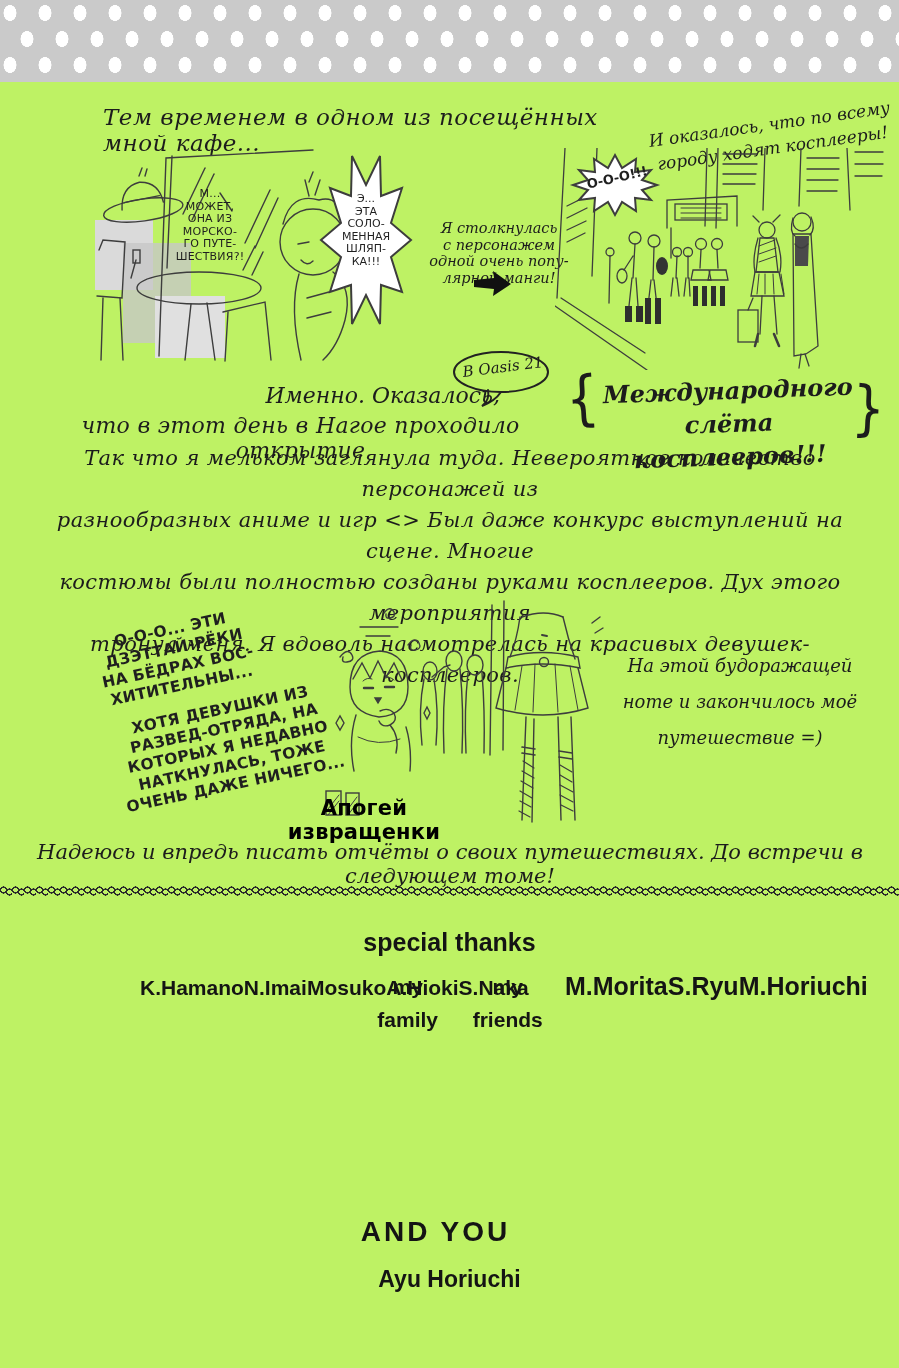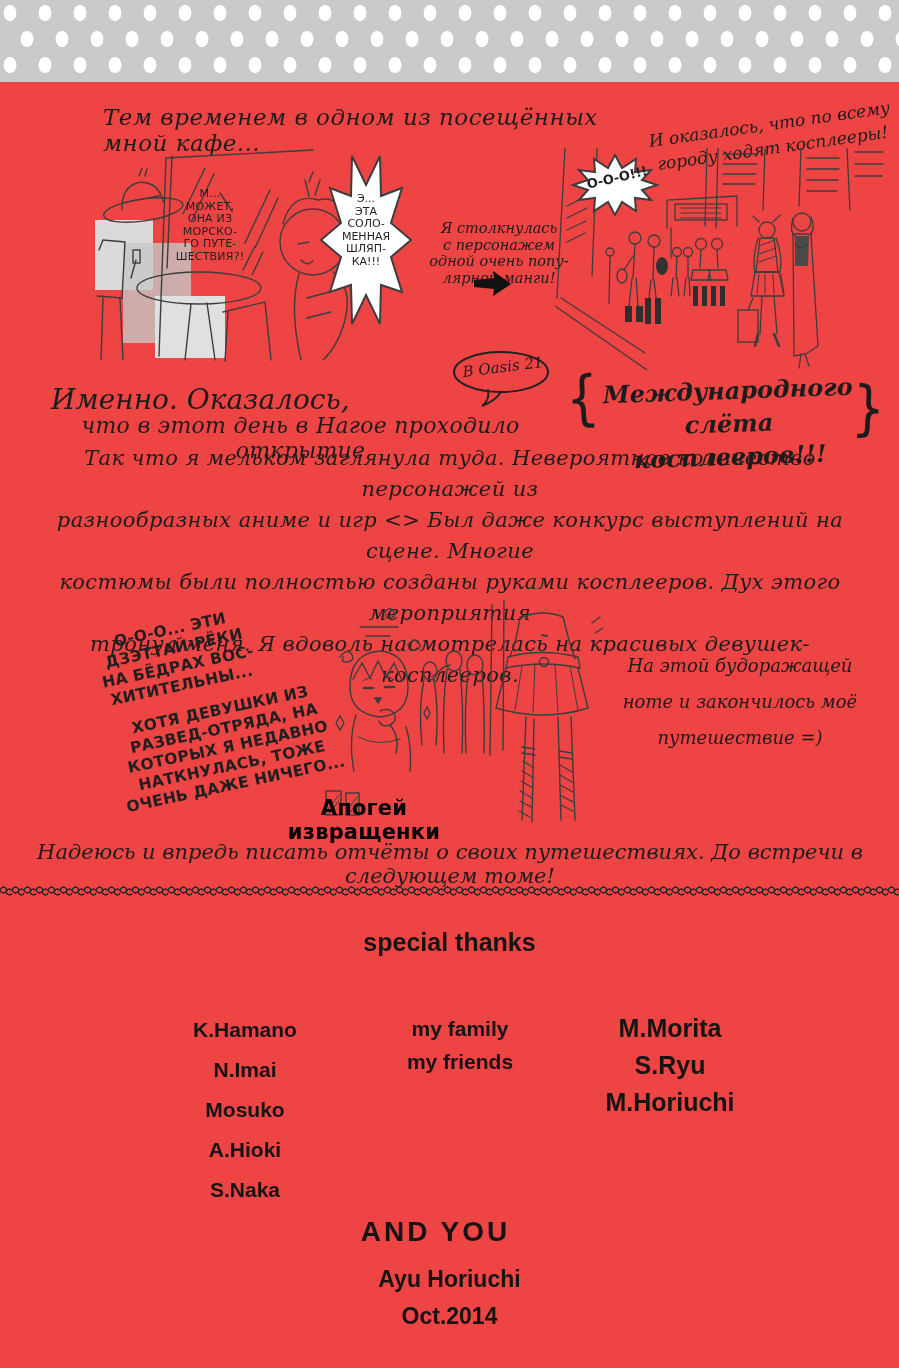--- a/index.html
+++ b/index.html
@@ -1,51 +1,51 @@
 <!DOCTYPE html>
 <html><head>
 <meta charset="utf-8">
 <style>
   html,body{margin:0;padding:0;background:#fff;}
-  .stage{position:relative;width:899px;height:1368px;background:#ef4444;overflow:hidden;}
+  .stage{position:relative;width:899px;height:1368px;background:#bef264;overflow:hidden;}
   .abs{position:absolute;}
   .hand{font-family:"DejaVu Serif",serif;font-style:italic;color:#1c1c1c;white-space:pre-line;}
   .comic{font-family:"DejaVu Sans",sans-serif;color:#1f1f1f;white-space:pre-line;text-align:center;}
   .credits{font-family:"Liberation Sans",sans-serif;font-weight:bold;color:#141414;text-align:center;}
   .polka{position:absolute;left:0;top:0;width:899px;height:82px;background-color:#cacaca;
     background-image:
       radial-gradient(9px 11px at 10px 13px,#fff 70%,rgba(255,255,255,0) 74%),
       radial-gradient(9px 11px at 10px 13px,#fff 70%,rgba(255,255,255,0) 74%);
     background-size:35px 52px,35px 52px;background-position:0 0,17px 26px;}
   .intro{left:103px;top:104px;width:520px;font-size:23px;letter-spacing:.5px;}
   .note-tr{left:642px;top:112px;width:258px;font-size:17px;text-align:center;transform:rotate(-8deg);line-height:24px;}
   .cafe-speech{left:168px;top:188px;width:84px;font-size:11px;line-height:12.5px;letter-spacing:.2px;}
   .cafe-burst-text{left:337px;top:193px;width:58px;font-size:11px;line-height:12.5px;}
   .mid-caption{left:420px;top:192px;width:158px;font-size:14.5px;text-align:center;line-height:16.5px;margin-top:28px;}
   .street-burst-text{left:574px;top:170px;width:86px;font-size:13px;font-weight:bold;transform:rotate(-13deg);}
   .oasis-label{left:459px;top:358px;width:88px;font-size:15px;text-align:center;transform:rotate(-7deg);}
-  .event-line1{left:51px;top:383px;width:440px;font-size:28px;text-align:left;}
+  .event-line1{left:60px;top:383px;width:440px;font-size:22px;text-align:right;}
   .event-line2{left:38px;top:413px;width:525px;font-size:22px;text-align:center;letter-spacing:.3px;}
   .highlight{left:598px;top:374px;width:262px;font-size:24px;font-weight:bold;text-align:center;line-height:33px;transform:rotate(-2deg);}
   .brace{font-family:"DejaVu Sans",sans-serif;color:#1c1c1c;font-size:52px;line-height:52px;}
   .brace-l{left:566px;top:372px;transform:scaleY(1.15) rotate(-4deg);}
   .brace-r{left:852px;top:382px;transform:scaleY(1.15) rotate(3deg);}
   .body-par{left:40px;top:443px;width:820px;font-size:21px;text-align:center;line-height:31px;letter-spacing:.4px;}
   .thought1{left:78px;top:620px;width:196px;font-size:15.5px;font-weight:bold;line-height:19px;transform:rotate(-12deg);letter-spacing:.3px;}
   .thought2{left:108px;top:700px;width:240px;font-size:15.5px;font-weight:bold;line-height:19px;transform:rotate(-12deg);letter-spacing:.3px;}
   .apogee{left:252px;top:796px;width:224px;font-size:21px;font-weight:bold;text-align:center;letter-spacing:.2px;font-family:"DejaVu Sans",sans-serif;font-style:normal;}
   .closing{left:602px;top:648px;width:276px;font-size:18px;text-align:center;line-height:36px;}
   .farewell{left:20px;top:840px;width:860px;font-size:21px;text-align:center;}
   .divider{left:0;top:884px;width:899px;height:14px;
     background-image:
       radial-gradient(circle at 3.5px 6px,rgba(0,0,0,0) 2.1px,#2b2b2b 2.2px,#2b2b2b 3.5px,rgba(0,0,0,0) 3.7px),
       radial-gradient(circle at 9.5px 8px,rgba(0,0,0,0) 2.1px,#2b2b2b 2.2px,#2b2b2b 3.5px,rgba(0,0,0,0) 3.7px);
     background-size:12px 14px;}
   .thanks-title{left:0;top:928px;width:899px;font-size:25px;}
-  .col{display:flex;flex-direction:column;margin-top:42px;}
+  .col{display:flex;flex-direction:row;}
   .col-left{left:140px;top:968px;width:210px;line-height:40px;font-size:21px;}
   .col-mid{left:360px;top:970px;width:200px;line-height:33px;font-size:21px;}
   .col-right{left:565px;top:968px;width:210px;line-height:37px;font-size:25px;}
   .and-you{left:0;top:1216px;width:871px;font-size:28px;letter-spacing:3px;}
   .author{left:0;top:1266px;width:899px;font-size:23px;}
   .date{left:0;top:1303px;width:899px;font-size:23px;}
 </style>
 </head>
 <body>
 
@@ -283,15 +283,14 @@
     <span>my friends</span>
   </div>
   <div class="abs credits col col-right">
     <span>M.Morita</span>
     <span>S.Ryu</span>
     <span>M.Horiuchi</span>
   </div>
 
   <div class="abs credits and-you">AND YOU</div>
   <div class="abs credits author">Ayu Horiuchi</div>
-  <div class="abs credits date">Oct.2014</div>
 
 </div>
 
 </body></html>

